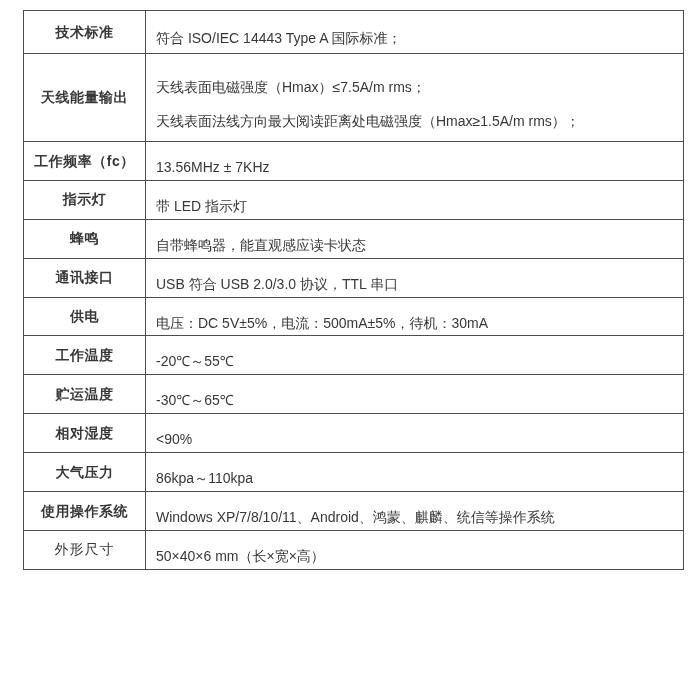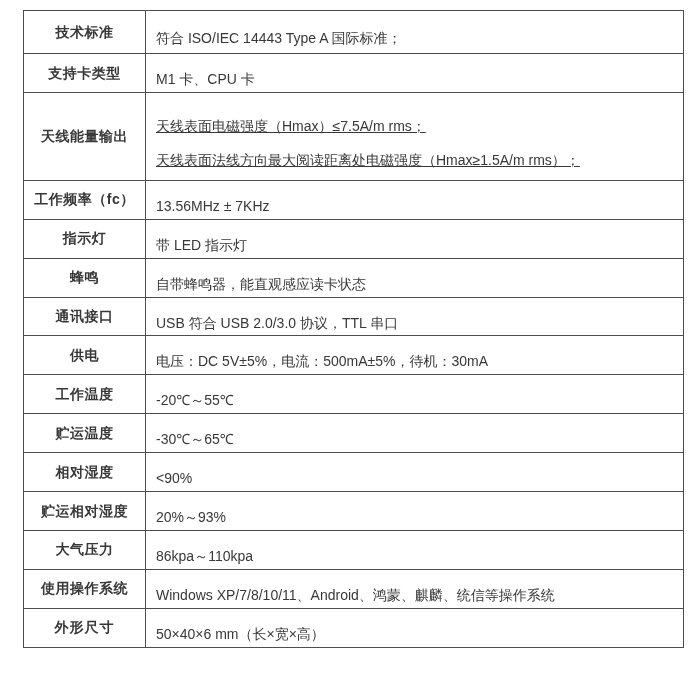--- a/index.html
+++ b/index.html
@@ -39,48 +39,43 @@
     line-height: 1.35;
   }
   .tcell.label {
     width: 115px;
     text-align: center;
     font-weight: 700;
     letter-spacing: 0.5px;
     padding: 2px 3px;
   }
   .tcell.label.regular {
-    font-weight: 700;
+    font-weight: 400;
     letter-spacing: 1px;
   }
   .tcell.value {
     padding: 16px 8px 3px 10px;
     white-space: pre-line;
     text-align: left;
   }
   .trow.r3 .tcell.value {
     line-height: 34px;
-    text-decoration: underline;
   }
 </style>
 </head>
 <body>
 
 <div class="page">
   <div class="spec-table">
 
     <div class="trow r1">
       <div class="tcell label">技术标准</div>
       <div class="tcell value">符合 ISO/IEC 14443 Type A 国际标准；</div>
     </div>
 
-    <div class="trow">
-      <div class="tcell label">支持卡类型</div>
-      <div class="tcell value">M1 卡、CPU 卡</div>
-    </div>
 
     <div class="trow r3">
       <div class="tcell label">天线能量输出</div>
       <div class="tcell value">天线表面电磁强度（Hmax）≤7.5A/m rms；
 天线表面法线方向最大阅读距离处电磁强度（Hmax≥1.5A/m rms）；</div>
     </div>
 
 
 
     <div class="trow">
@@ -116,24 +111,20 @@
     <div class="trow">
       <div class="tcell label">贮运温度</div>
       <div class="tcell value">-30℃～65℃</div>
     </div>
 
     <div class="trow">
       <div class="tcell label">相对湿度</div>
       <div class="tcell value">&lt;90%</div>
     </div>
 
-    <div class="trow">
-      <div class="tcell label">贮运相对湿度</div>
-      <div class="tcell value">20%～93%</div>
-    </div>
 
     <div class="trow">
       <div class="tcell label">大气压力</div>
       <div class="tcell value">86kpa～110kpa</div>
     </div>
 
     <div class="trow">
       <div class="tcell label">使用操作系统</div>
       <div class="tcell value">Windows XP/7/8/10/11、Android、鸿蒙、麒麟、统信等操作系统</div>
     </div>

